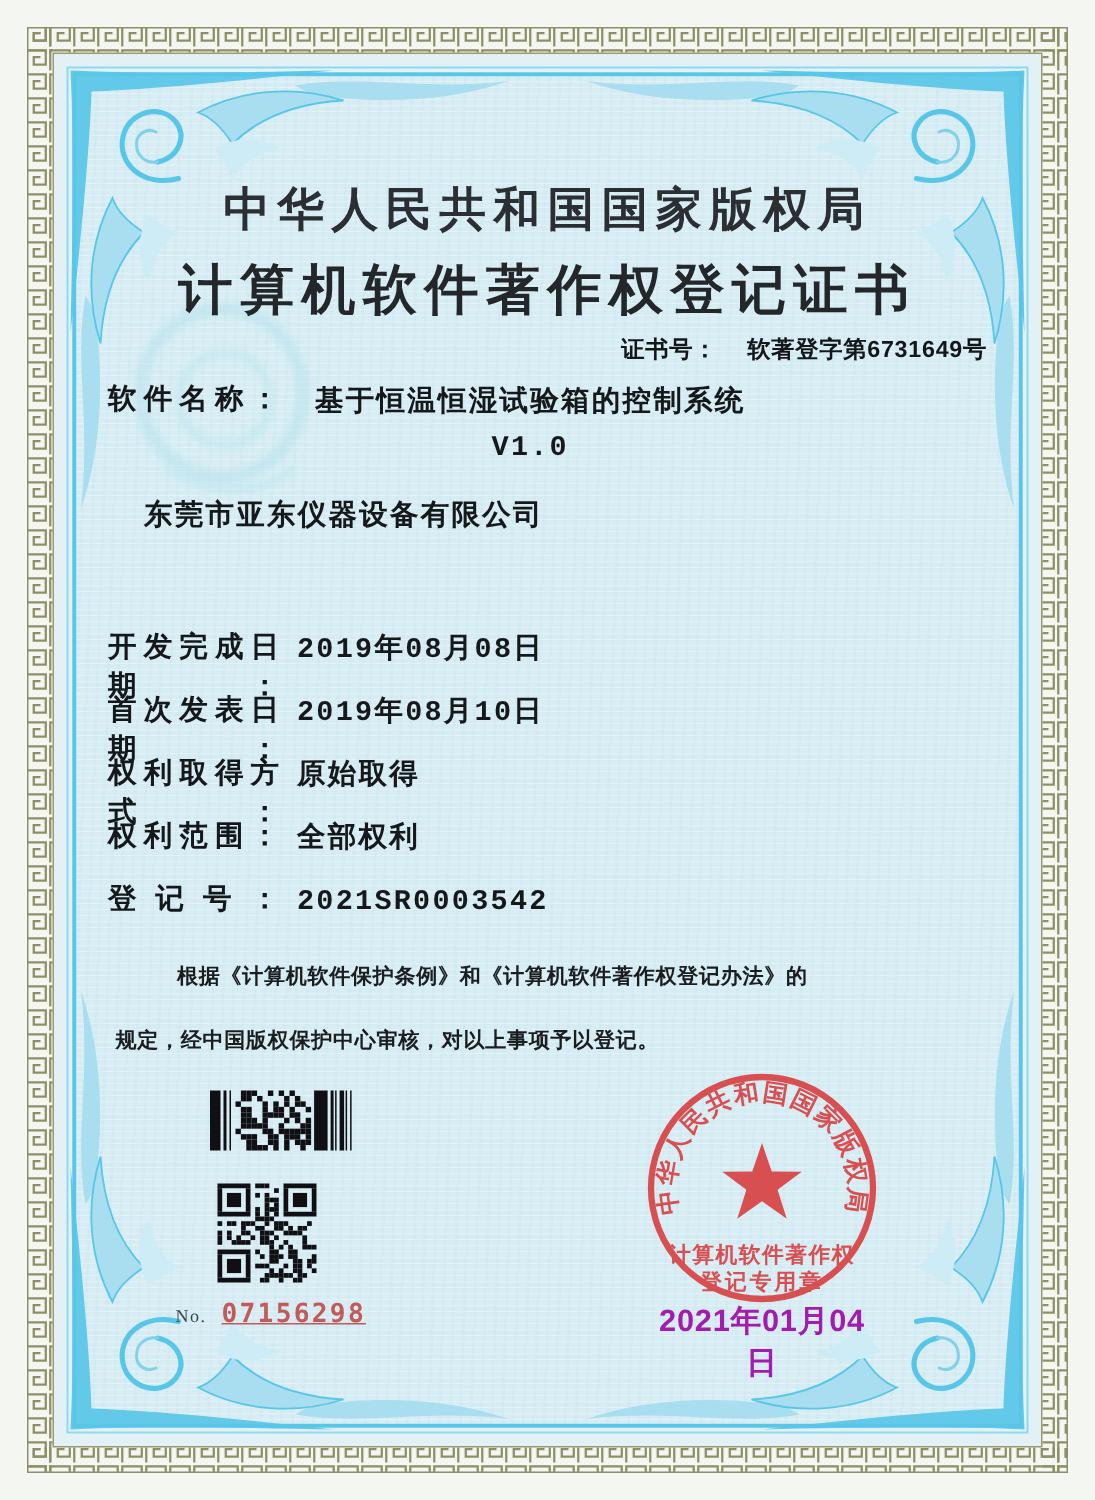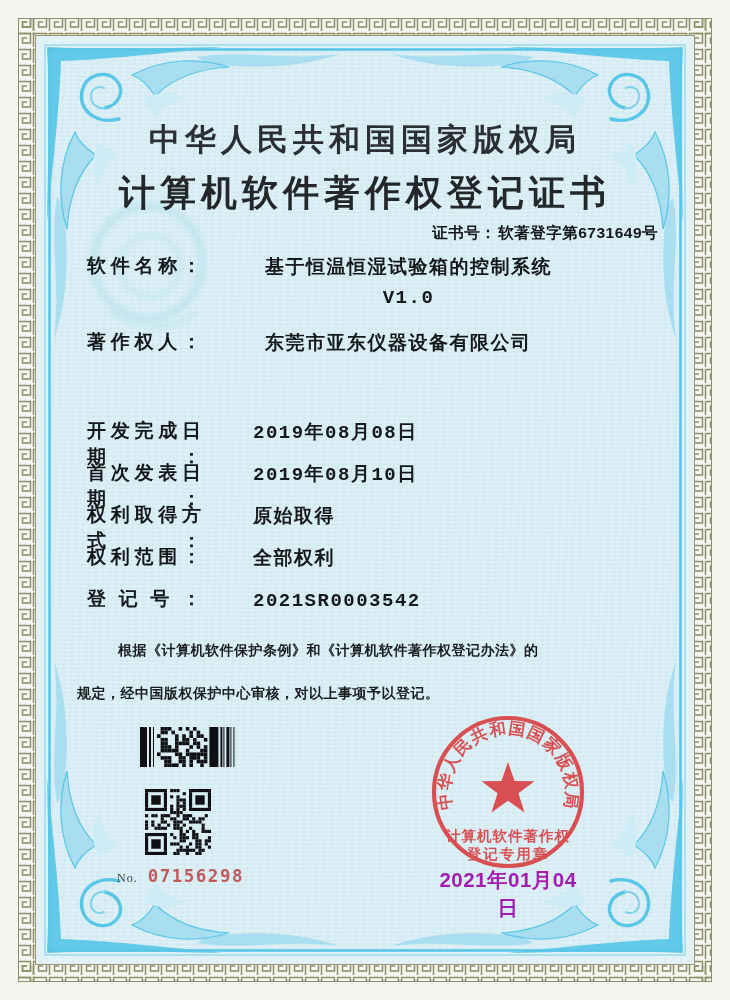--- a/index.html
+++ b/index.html
@@ -35,26 +35,26 @@
     font-weight:700; font-size:31px; letter-spacing:5px;
     color:#2b2f33;
   }
   .cert-title {
     left:0; right:0; top:169px; text-align:center;
     font-family:"Liberation Serif","DejaVu Serif",serif;
     font-weight:700; font-size:36px; letter-spacing:5px;
     color:#23272a;
   }
   .cert-no-line {
-    top:223px; right:72px; display:flex; gap:2px;
+    top:223px; right:72px; display:flex; gap:20px;
     font-weight:700; font-size:15.5px; color:#14171a;
     letter-spacing:0.5px;
   }
 
-  .field { position:absolute; left:87px; z-index:3; display:flex; align-items:flex-start;gap:40px; }
+  .field { position:absolute; left:72px; z-index:3; display:flex; align-items:flex-start; }
   .flabel {
     width:114px; flex:0 0 114px;
     font-weight:700; font-size:19px; color:#14181b;
     text-align:justify; text-align-last:justify;
   }
   .fvalue {
     margin-left:12px;
     font-family:Liberation Mono, monospace;
     font-weight:600; font-size:19px; letter-spacing:1.5px; color:#16191c;text-align:center;
   }
@@ -71,21 +71,21 @@
 
   .serial-line {
     left:117px; top:866px; display:flex; gap:10px; align-items:baseline;
   }
   .serial-prefix {
     font-family:"Liberation Serif","DejaVu Serif",serif;
     font-size:12px; color:#39444a; letter-spacing:1px;
   }
   .serial-number {
     font-family:"DejaVu Sans Mono", monospace;
-    font-size:17.5px; color:#c25a5a; letter-spacing:1.5px; font-weight:600;
+    font-size:17.5px; color:#c25a5a; letter-spacing:1.5px; font-weight:600;text-decoration:underline;
   }
   .issue-date {
     left:436px; top:866px; width:144px; text-align:center;
     font-weight:700; font-size:20.5px; color:#a21caf; letter-spacing:0.5px;
   }
 </style>
 </head>
 <body>
 
 <div class="page">
@@ -395,21 +395,20 @@
 
   <div class="field" style="top:253px">
     <span class="flabel">软件名称：</span>
     <span class="fvalue widegap">
       <span class="vline">基于恒温恒湿试验箱的控制系统</span>
       <span class="vline">V1.0</span>
     </span>
   </div>
 
   <div class="field" style="top:329px">
-    <span class="flabel">著作权人：</span>
     <span class="fvalue widegap">
       <span class="vline">东莞市亚东仪器设备有限公司</span>
     </span>
   </div>
 
   <div class="field" style="top:418px">
     <span class="flabel">开发完成日期：</span>
     <span class="fvalue">
       <span class="vline">2019年08月08日</span>
     </span>

